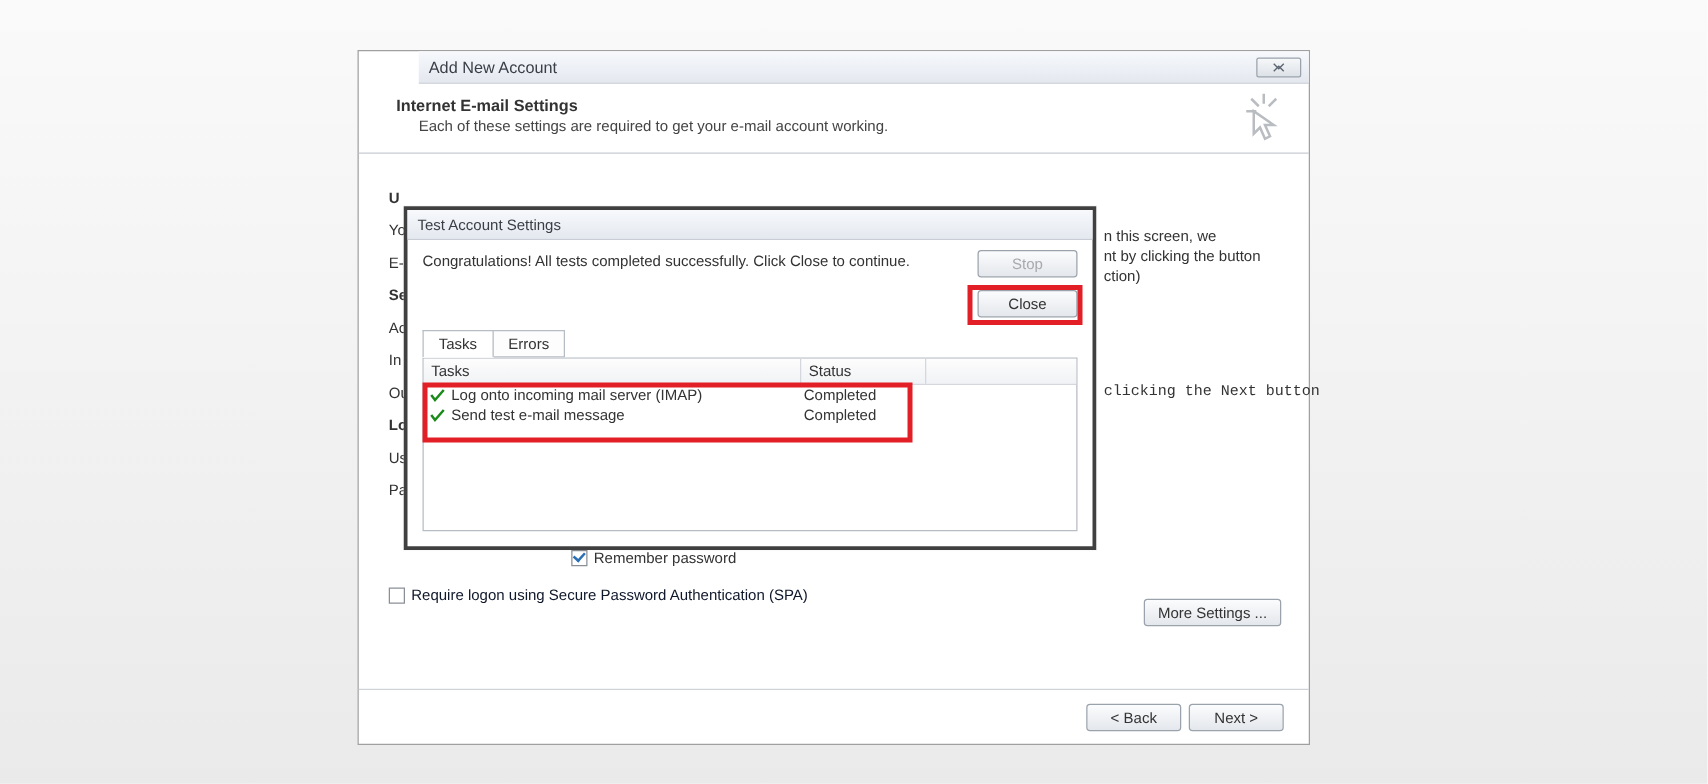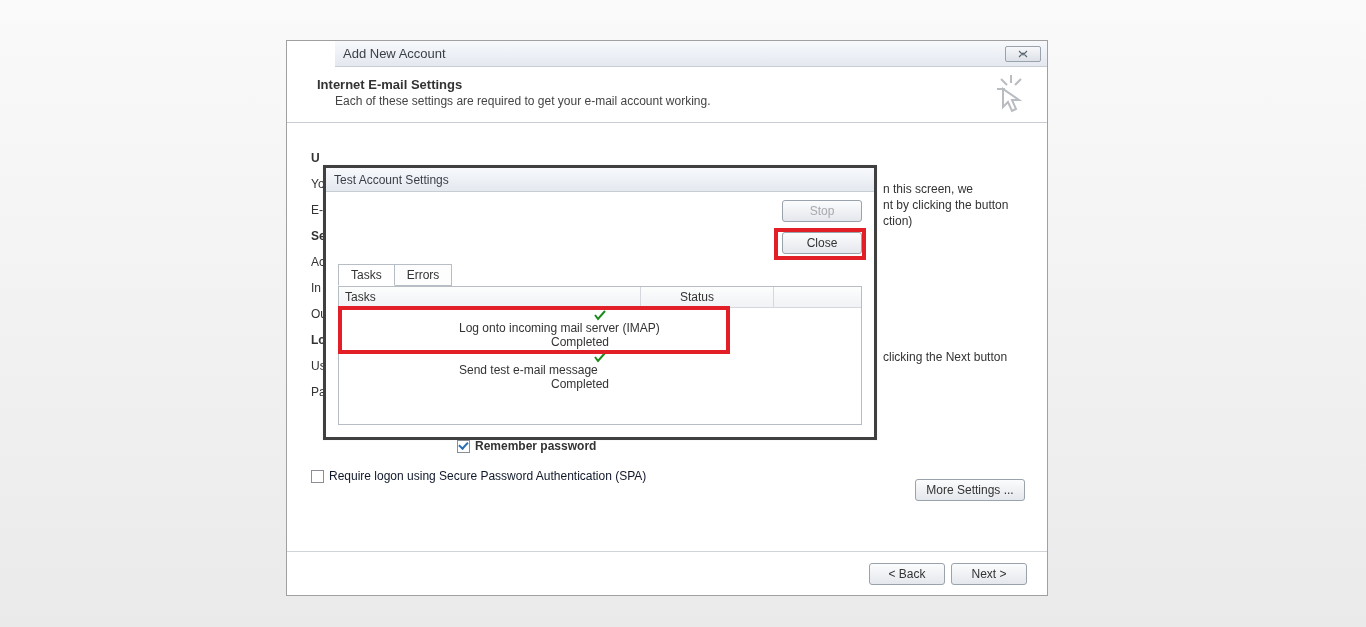--- a/index.html
+++ b/index.html
@@ -61,25 +61,25 @@
     height: calc(100% - 26px - 66px - 44px);
   }
 
   
   .bg-labels { position:absolute; left:24px; top:28px; font-size:12px; color:#333;}
   .bg-labels div { margin-bottom: 12px; font-weight: bold; }
   .bg-labels .plain { font-weight: normal; }
 
   .right-text { position:absolute; left:596px; top:58px; font-size:12px; color:#333; }
   .right-text .line { line-height: 16px; white-space: nowrap;}
-  .right-text .block2 { margin-top: 120px; }
+  .right-text .block2 { margin-top: 76px; font-family: Liberation Mono, monospace; }
 
   .remember-row {
     position: absolute; left: 170px; top: 316px;
-    display:flex; align-items:center; font-size:12px; color:#333;font-weight:bold;
+    display:flex; align-items:center; font-size:12px; color:#333;
   }
   .checkbox {
     width:13px;height:13px;border:1px solid #8a8f97;background:#fff;
     margin-right:5px;display:inline-flex;align-items:center;justify-content:center;
   }
   .checkbox.checked::after{content:"";width:7px;height:4px;border-left:2px solid #2a6fb5;border-bottom:2px solid #2a6fb5;transform:rotate(-48deg) translate(1px,-1px);}
 
   .spa-row {
     position:absolute; left:24px; top:346px; display:flex; align-items:center;
     font-size:12px;color:#0f172a;
@@ -146,23 +146,23 @@
     border:1px solid #b7bdc4;
     background:#fff;
   }
   .col-headers{
     display:flex; font-size:12px; color:#333;
     border-bottom:1px solid #d4d8de;
     background:linear-gradient(to bottom,#fdfdfd,#f0f2f5);
   }
   .col-headers div{ padding:3px 6px; border-right:1px solid #d4d8de;}
   .col-tasks{ width:302px;}
-  .col-status{ width:100px;margin-left:33px;}
+  .col-status{ width:100px;}
   .task-rows{font-size:12px;color:#333;}
-  .task-row{ display:flex; align-items:center; padding:1px 0;flex-direction:column;}
+  .task-row{ display:flex; align-items:center; padding:1px 0;}
   .task-row .chk{ width:22px; display:flex; justify-content:center;color:#1a8a1a;}
   .task-row .name{ width:282px;}
   .task-row .status{ width:98px;}
 
   .highlight-close {
     position:absolute; right:8px; top:36px; width:92px; height:32px;
     border:4px solid #e21f26; pointer-events:none;
   }
   .highlight-tasks{
     position:absolute; left:12px; top:114px; width:392px; height:48px;
@@ -236,20 +236,21 @@
 
   <div class="footer">
     <div class="btn">&lt; Back</div>
     <div class="btn">Next &gt;</div>
   </div>
 </div>
 
 <div class="test-dialog">
   <div class="test-title">Test Account Settings</div>
   <div class="test-body">
+    <div class="congrats">Congratulations! All tests completed successfully. Click Close to continue.</div>
 
     <div class="test-btn stop">
       <div class="btn wide disabled">Stop</div>
     </div>
     <div class="test-btn close">
       <div class="btn wide">Close</div>
     </div>
     <div class="highlight-close"></div>
 
     <div class="tabstrip">

